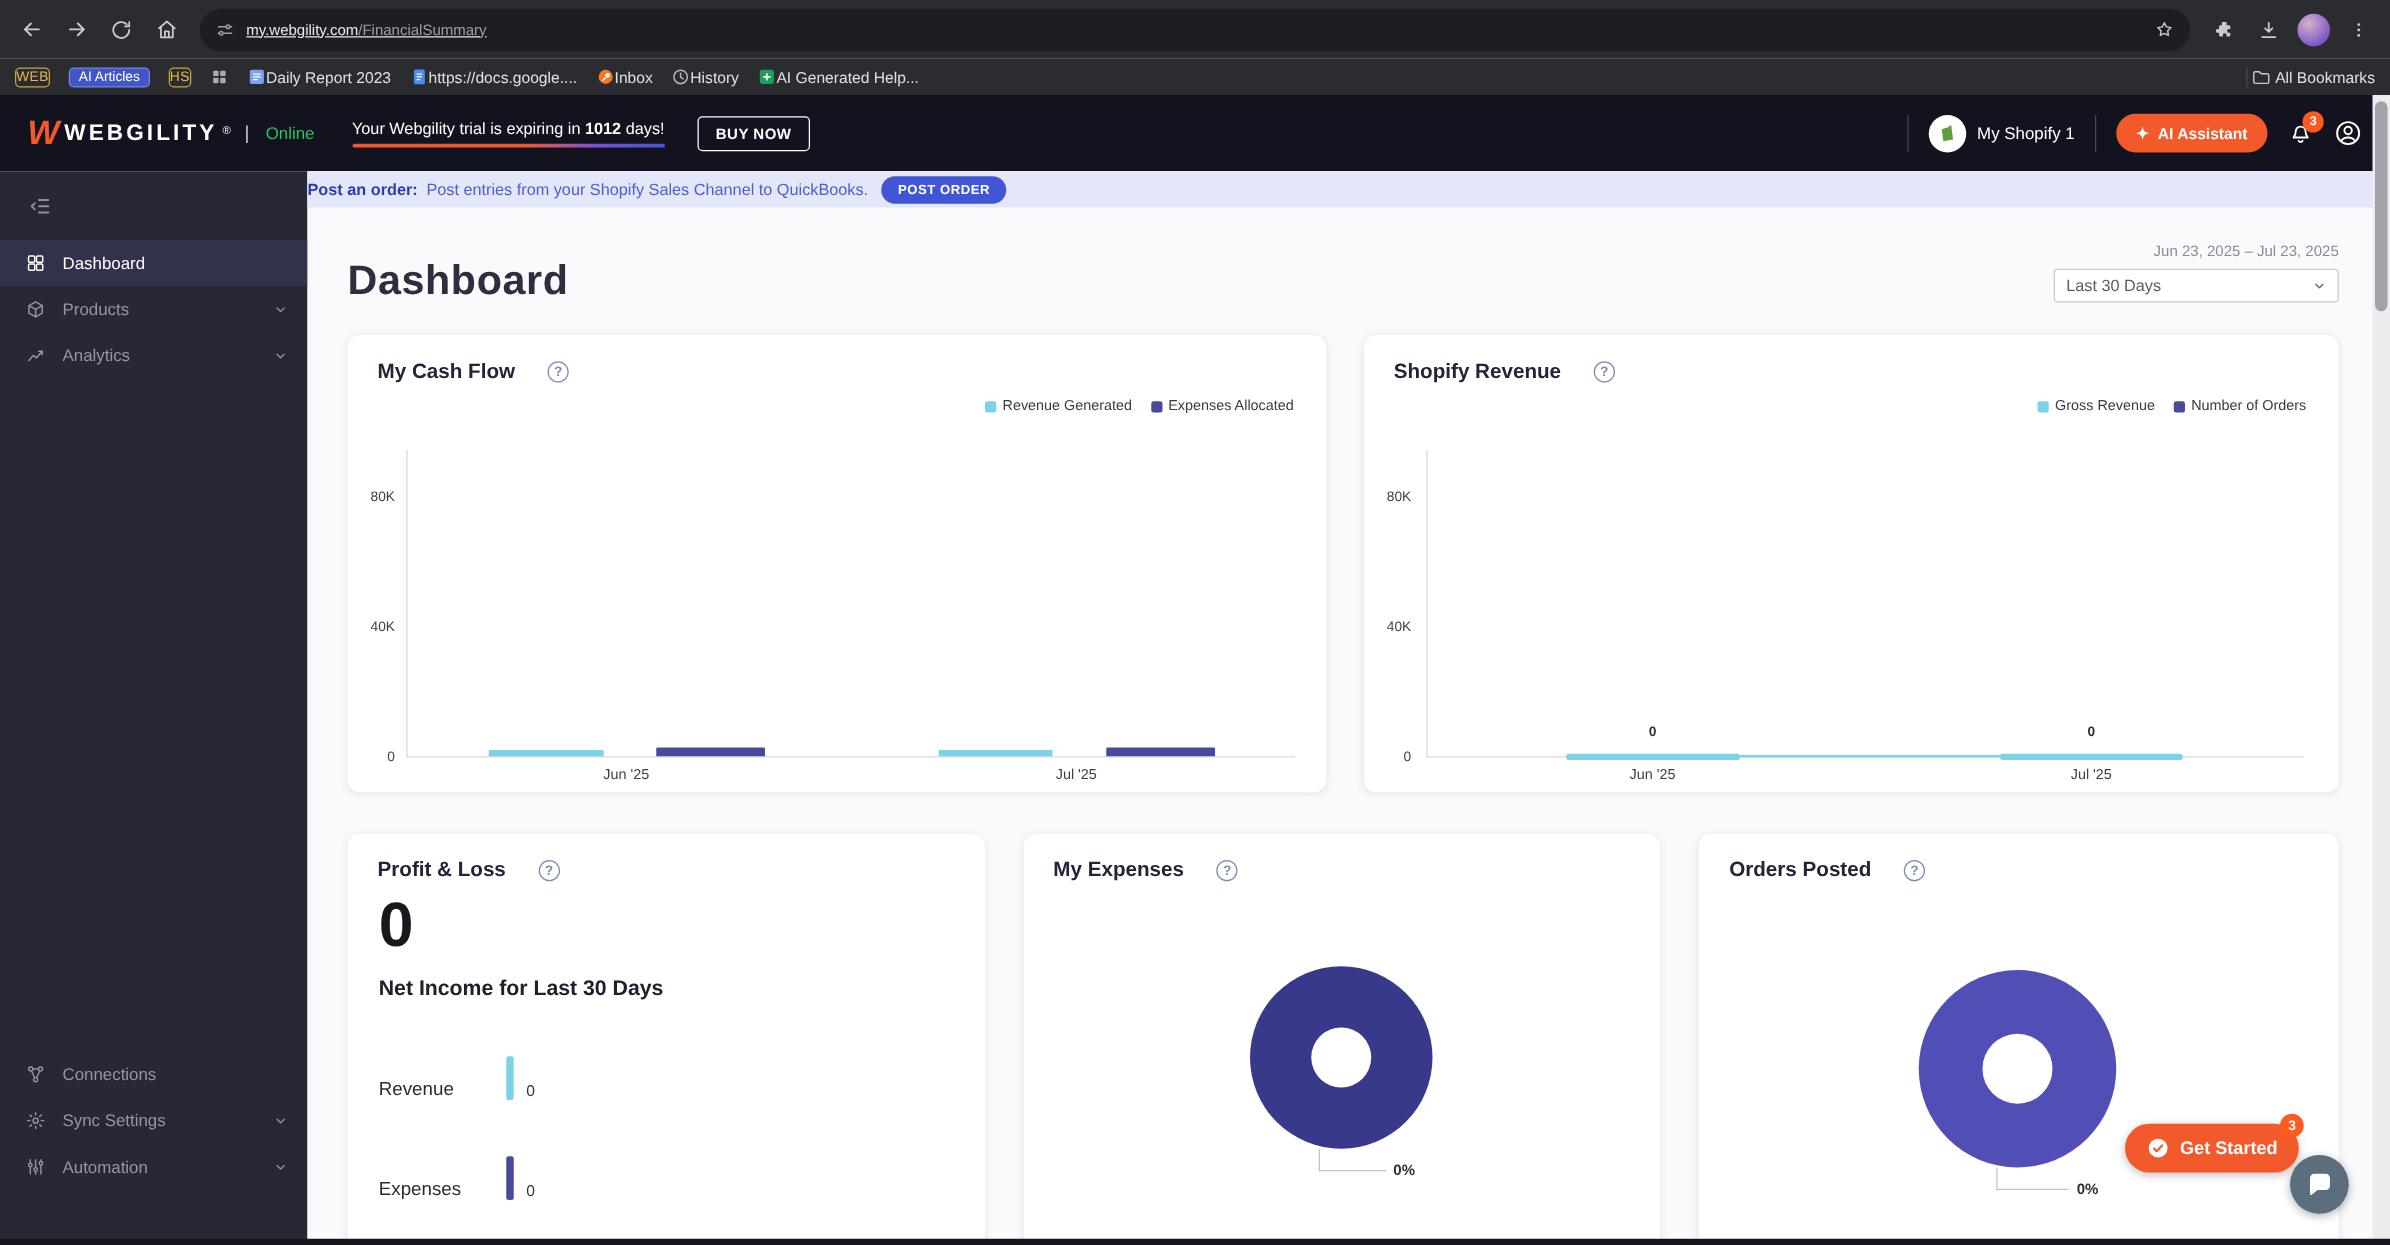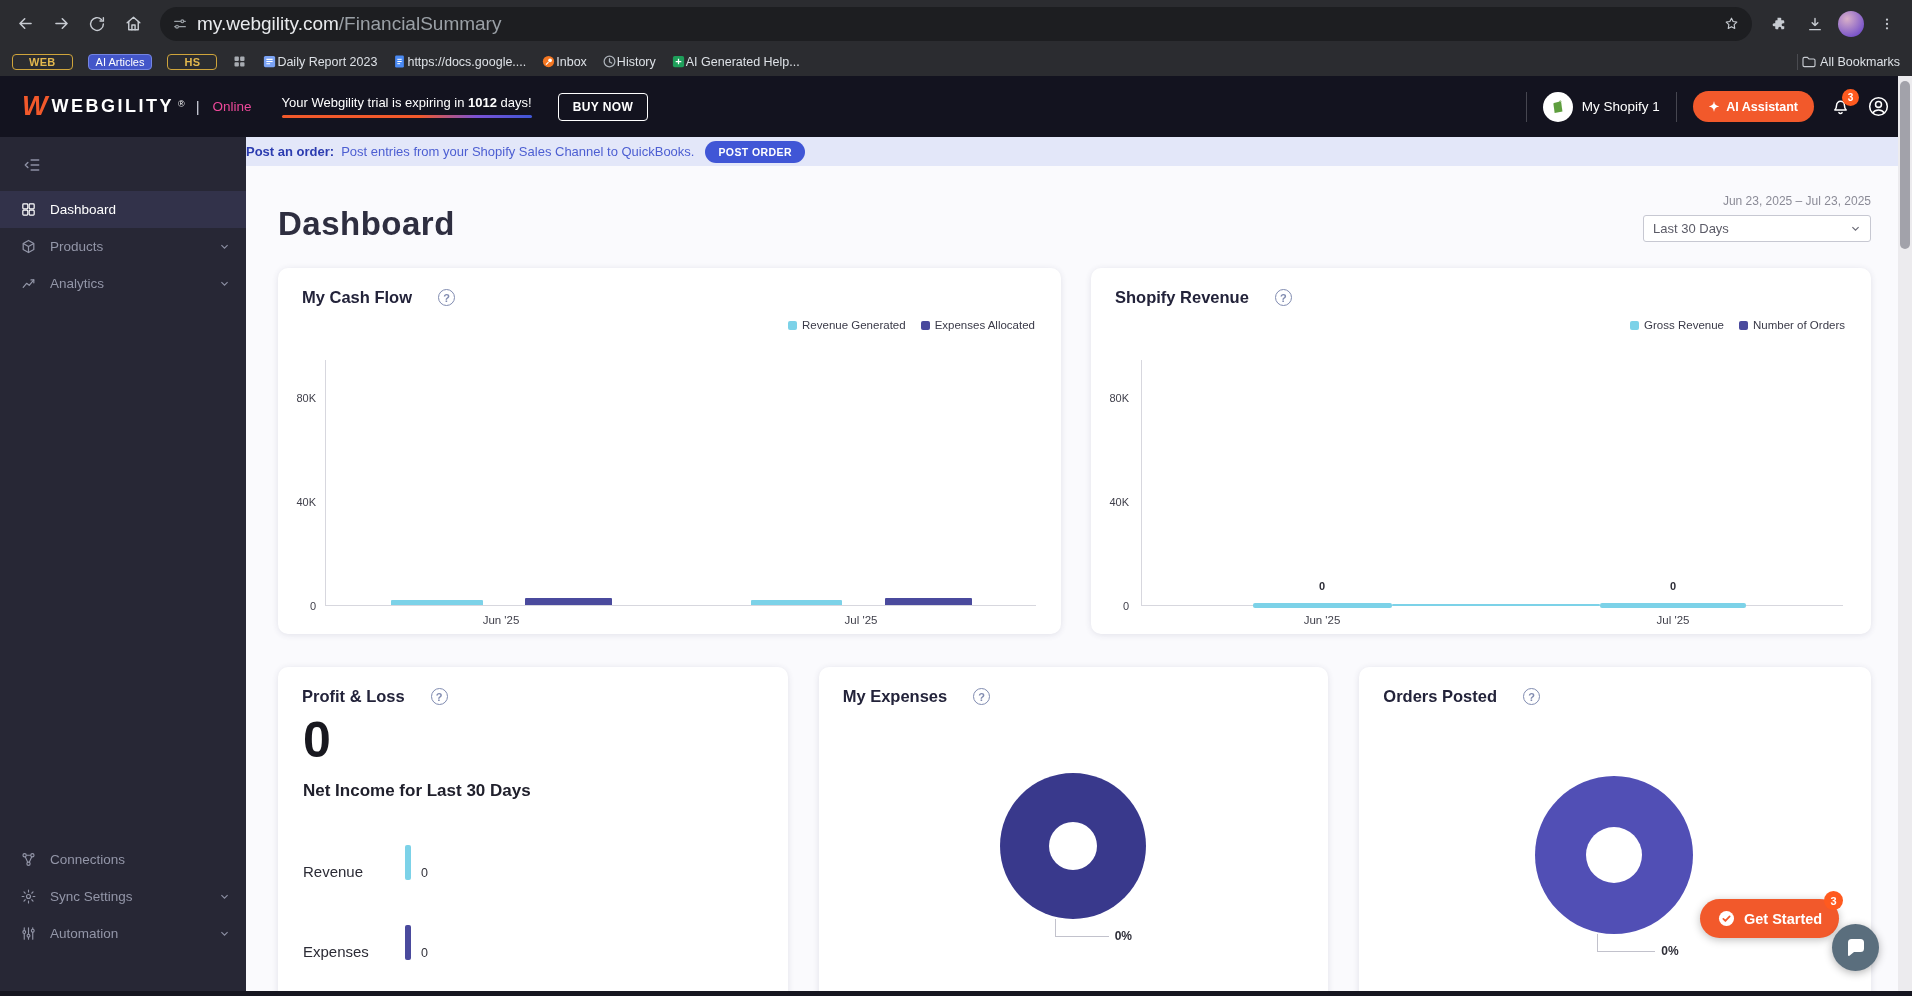--- a/index.html
+++ b/index.html
@@ -7,44 +7,44 @@
               font-family:"Liberation Sans", sans-serif; }
   .screen { position:relative; width:1912px; height:996px; }
 
   
   .toolbar { height:47px; background:#2b2c30; display:flex; align-items:center; padding:0 8px; gap:2px; }
   .tbtn { width:34px; height:34px; border-radius:50%; display:flex; align-items:center; justify-content:center;
           color:#c7cbd1; flex:0 0 auto; cursor:pointer; }
   .omnibox { flex:1; height:34px; margin:0 8px; background:#1d1e21; border-radius:17px; display:flex;
              align-items:center; padding:0 4px 0 12px; gap:9px; min-width:0; cursor:text; }
   .omni-tune { color:#9aa0a6; display:flex; }
-  .url { font-size:19px; color:#e8eaed; white-space:nowrap; }
+  .url { font-size:12px; color:#e8eaed; white-space:nowrap;text-decoration:underline; }
   .url .path { color:#9aa0a6; }
   .omni-star { margin-left:auto; }
   .avatar { width:26px; height:26px; border-radius:50%;
             background:radial-gradient(circle at 35% 30%, #d9b0c8, #7a55c9 75%); }
 
   .bookmarks { height:29px; background:#2b2c30; display:flex; align-items:center; padding:0 12px; gap:15px;
                color:#dde1e6; font-size:12.5px; }
   .bm { display:flex; align-items:center; gap:0; cursor:pointer; white-space:nowrap; }
-  .badge-gold { border:1px solid #cfa43b; color:#e3b84d; border-radius:4px; padding:1px 16px;
-                font-size:11px; font-weight:bold; letter-spacing:.3px; }
+  .badge-gold { border:1px solid #cfa43b; color:#e3b84d; border-radius:4px; padding:1px 0;
+                font-size:11px; font-weight:normal; letter-spacing:.3px; }
   .badge-blue { background:#4356c9; border:1px solid #7485e2; color:#fff; border-radius:4px;
                 padding:1px 7px; font-size:11px; }
   .bm-right { margin-left:auto; display:flex; align-items:center; gap:3px; }
   .bm-sep { width:1px; height:16px; background:#4a4b50; }
 
   
   .appheader { height:61px; background:#13131f; display:flex; align-items:center; padding:0 22px; }
   .logo { display:flex; align-items:center; gap:4px; color:#fff; cursor:pointer; }
   .logo .mark { color:#f2592b; font-size:27px; font-weight:bold; font-style:italic; line-height:1; }
   .logo .word { font-size:18px; font-weight:bold; letter-spacing:2.5px; }
   .logo .reg { font-size:9px; align-self:flex-start; margin-top:6px; }
   .hdr-pipe { color:#cfd2dd; margin:0 13px 0 11px; font-size:15px; }
-  .hdr-status { color:#ec4899; font-size:13.5px; }
+  .hdr-status { color:#22c55e; font-size:13.5px; }
   .trial { margin-left:30px; }
   .trial-text { color:#fff; font-size:13px; }
   .trial-bar { height:3px; margin-top:5px; border-radius:2px;
                background:linear-gradient(90deg,#f2592b 0%,#f2592b 55%,#7a52d6 78%,#3f56d6 100%); }
   .buynow { margin-left:26px; border:1.5px solid #fff; color:#fff; border-radius:4px; padding:6px 14px;
             font-size:12px; font-weight:bold; letter-spacing:.4px; background:transparent; cursor:pointer; }
   .hdr-right { margin-left:auto; display:flex; align-items:center; gap:16px; }
   .vdiv { width:1px; height:30px; background:rgba(255,255,255,.22); }
   .store { display:flex; align-items:center; gap:9px; color:#fff; font-size:13.5px; cursor:pointer; }
   .store-ic { width:30px; height:30px; border-radius:50%; background:#fff; display:flex;

